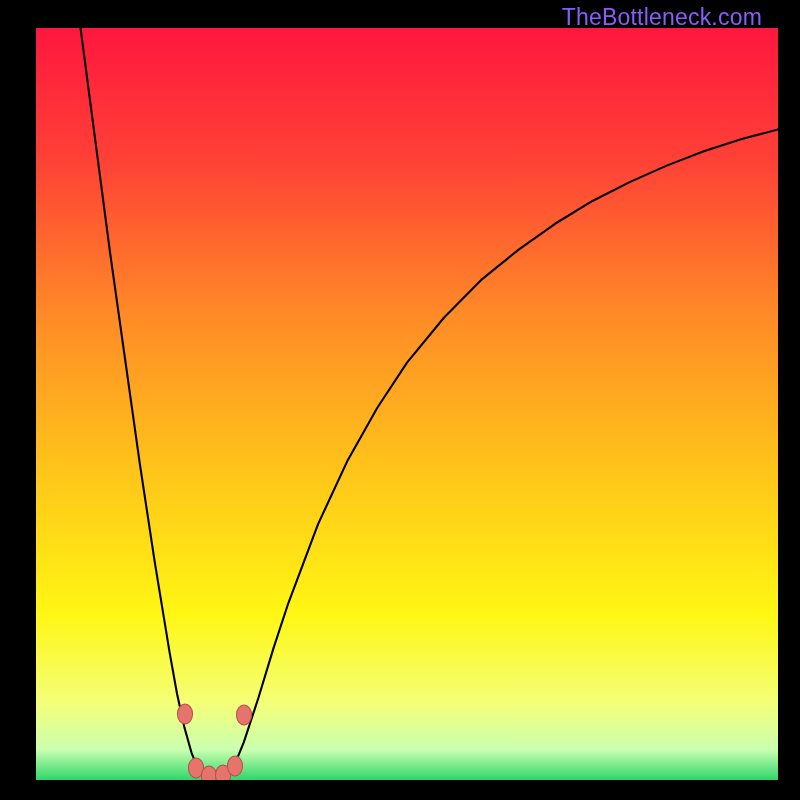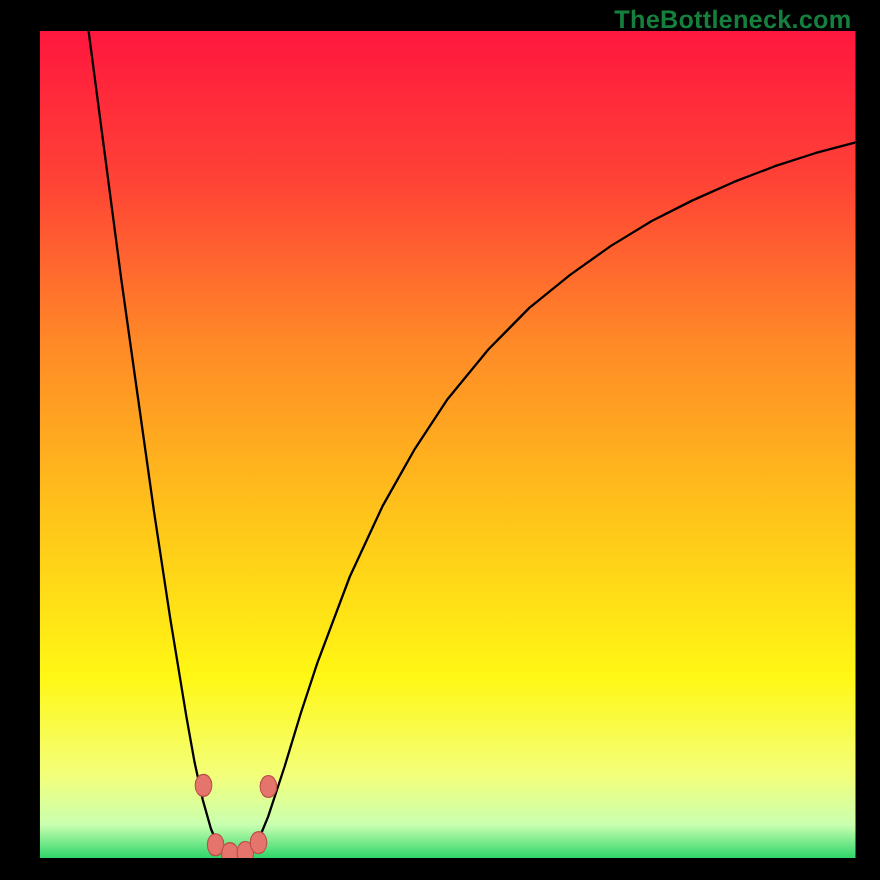--- a/index.html
+++ b/index.html
@@ -27,25 +27,25 @@
     position: absolute;
     inset: 0;
   }
   .curve-svg {
     position: absolute;
     inset: 0;
   }
   .watermark {
     position: absolute;
     top: 4px;
-    right: 26px;
+    right: 38px;
     font-family: Arial, Helvetica, sans-serif;
     font-size: 23px;
-    font-weight: 700;
-    color: #15803d;
+    font-weight: 400;
+    color: #8b5cf6;
     letter-spacing: 0.2px;
   }
   .marker {
     position: absolute;
     width: 16px;
     height: 21px;
     border-radius: 8px / 10px;
     background: #e5746c;
     border: 1px solid #b94f49;
     transform: translate(-50%, -50%);

